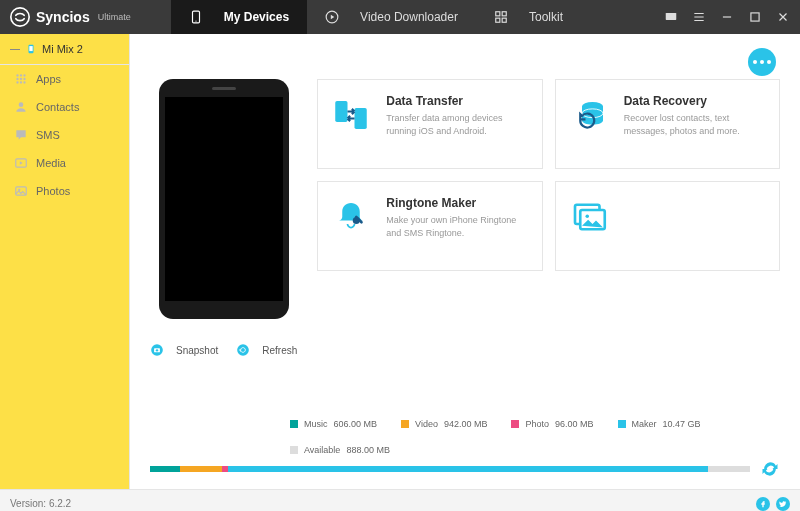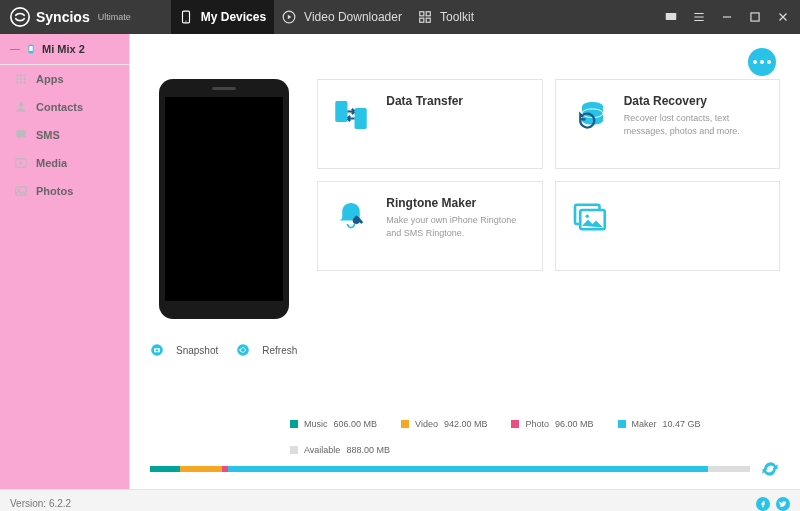--- a/index.html
+++ b/index.html
@@ -4,28 +4,28 @@
 <style>
 * { margin: 0; padding: 0; box-sizing: border-box; font-family: Arial, sans-serif; }
 body { width: 800px; height: 511px; background: #fff; overflow: hidden; position: relative; }
 
 .titlebar { height: 34px; background: #3a3a3a; display: flex; align-items: center; padding: 0 10px; }
 .logo-area { display: flex; align-items: center; gap: 6px; color: #fff; }
 .logo-icon { width: 20px; height: 20px; }
 .logo-text { font-size: 14px; font-weight: 600; }
 .logo-sub { font-size: 9px; color: #bbb; margin-left: 2px; }
 .tabs { display: flex; margin-left: 40px; height: 100%; }
-.tab { display: flex; align-items: center; gap: 8px; padding: 0 8px; color: #ddd; font-size: 12px; cursor: pointer; }
+.tab { display: flex; align-items: center; gap: 21px; padding: 0 18px; color: #ddd; font-size: 12px; cursor: pointer; }
 .tab.active { background: #1a1a1a; color: #fff; font-weight: 600; }
 .tab-icon { width: 14px; height: 14px; }
 .win-controls { margin-left: auto; display: flex; gap: 14px; color: #ddd; }
 .win-btn { width: 14px; height: 14px; cursor: pointer; display: flex; align-items: center; justify-content: center; }
 
 .body-area { display: flex; height: calc(100% - 34px - 22px); }
-.sidebar { width: 130px; border-right: 1px solid #e5e5e5; background: #f9a8d4; font-weight: bold; }
+.sidebar { width: 130px; border-right: 1px solid #e5e5e5; background: #fde047; }
 .device-header { display: flex; align-items: center; gap: 6px; padding: 8px 10px; border-bottom: 1px solid #e5e5e5; font-size: 11px; color: #333; cursor: pointer; }
 .collapse-line { width: 10px; height: 1px; background: #888; }
 .phone-icon { width: 10px; height: 14px; }
 .side-item { display: flex; align-items: center; gap: 8px; padding: 7px 14px; font-size: 11px; color: #666; cursor: pointer; }
 .side-icon { width: 14px; height: 14px; color: #aaa; flex-shrink: 0; }
 
 .main { flex: 1; position: relative; padding: 10px 20px; display: flex; flex-direction: column; }
 .more-btn { position: absolute; top: 14px; right: 24px; width: 28px; height: 28px; border-radius: 50%; background: #2ac3e8; display: flex; align-items: center; justify-content: center; cursor: pointer; }
 .more-dots { display: flex; gap: 3px; }
 .more-dots span { width: 4px; height: 4px; border-radius: 50%; background: #fff; }
@@ -218,20 +218,21 @@
 
       <div class="cards">
         <div class="card">
           <svg class="card-icon" viewBox="0 0 48 48">
               <rect x="6" y="8" width="14" height="24" rx="2" fill="#2ac3e8"></rect>
               <rect x="28" y="16" width="14" height="24" rx="2" fill="#2ac3e8"></rect>
               <path d="M20 20h8m0 0l-3-3m3 3l-3 3M28 28h-8m0 0l3-3m-3 3l3 3" stroke="#1a5a8a" stroke-width="2.5" fill="none"></path>
             </svg>
           <div class="card-text">
             <div class="card-title">Data Transfer</div>
+            <div class="card-desc">Transfer data among devices running iOS and Android.</div>
           </div>
         </div>
         <div class="card">
           <svg class="card-icon" viewBox="0 0 48 48">
               <ellipse cx="28" cy="14" rx="12" ry="5" fill="#2ac3e8"></ellipse>
               <path d="M16 14v16c0 3 5 5 12 5s12-2 12-5V14" fill="#2ac3e8"></path>
               <ellipse cx="28" cy="22" rx="12" ry="5" fill="none" stroke="#fff" stroke-width="1"></ellipse>
               <path d="M14 30a8 8 0 1 0 2-5l-2-2v6h6" fill="none" stroke="#1a5a8a" stroke-width="2.5"></path>
             </svg>
           <div class="card-text">

